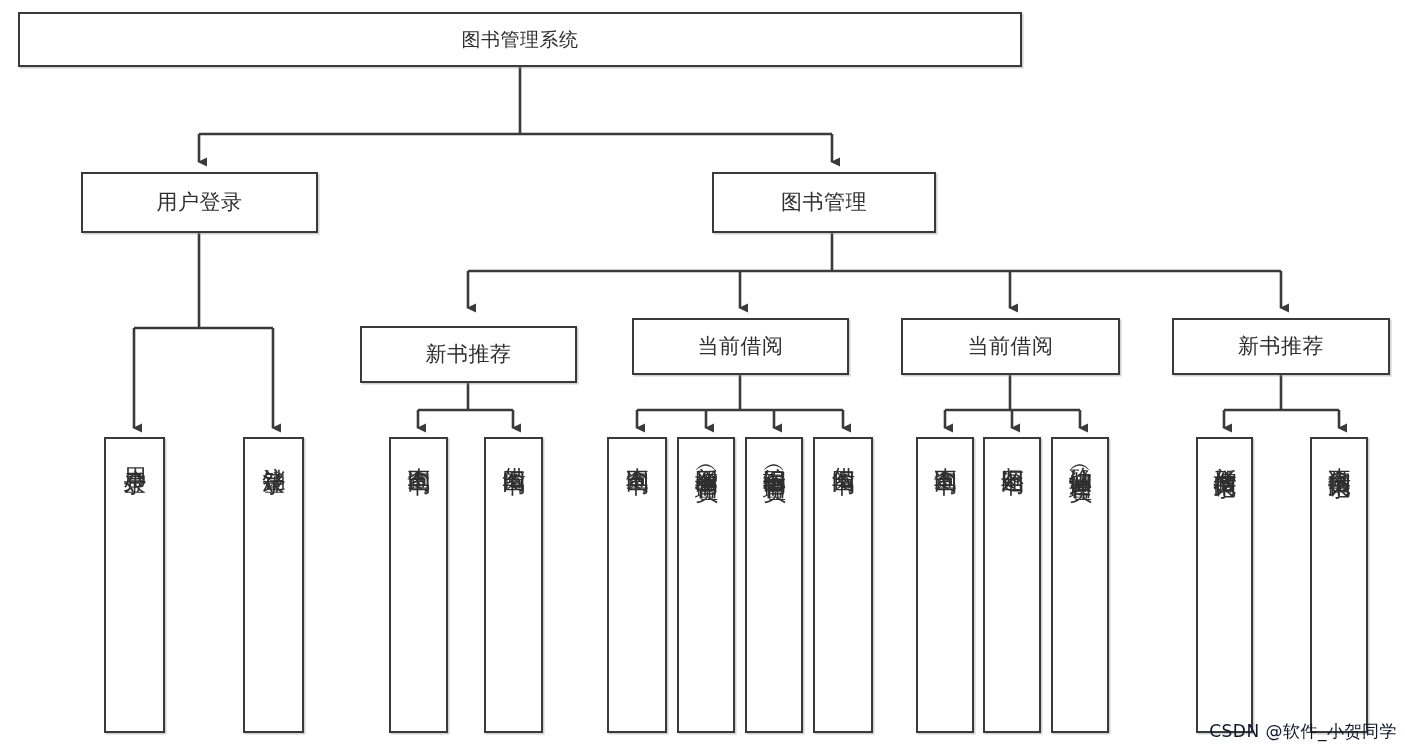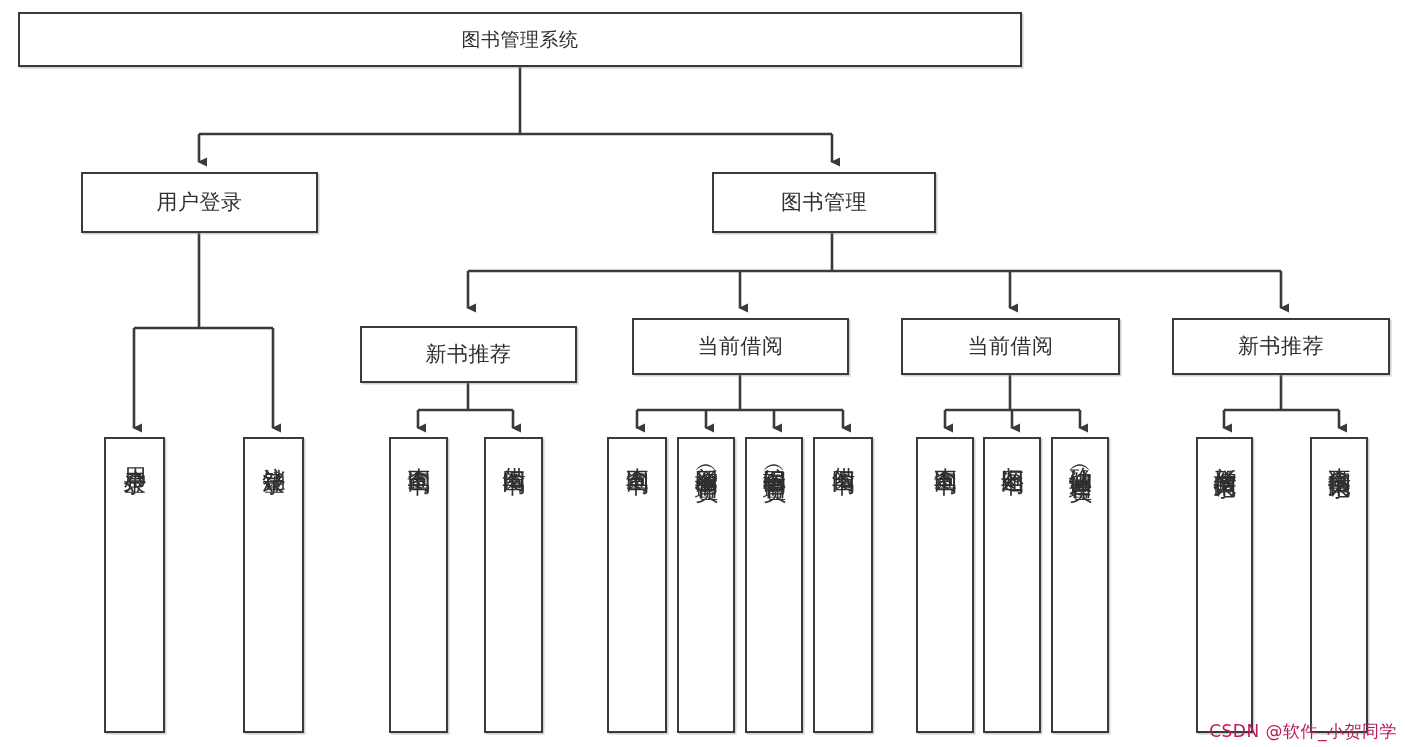--- a/index.html
+++ b/index.html
@@ -62,21 +62,21 @@
     font-size: 23px;
     line-height: 1.12;
     letter-spacing: 2px;
     white-space: nowrap;
   }
   #watermark {
     position: absolute;
     right: 8px;
     bottom: 4px;
     font-size: 17px;
-    color: #be185d;
+    color: #0f172a;
     font-family: "DejaVu Sans", "Liberation Sans", sans-serif;
     white-space: nowrap;
     letter-spacing: 0.5px;
   }
 </style>
 </head>
 <body>
 
 <div id="canvas">
 

